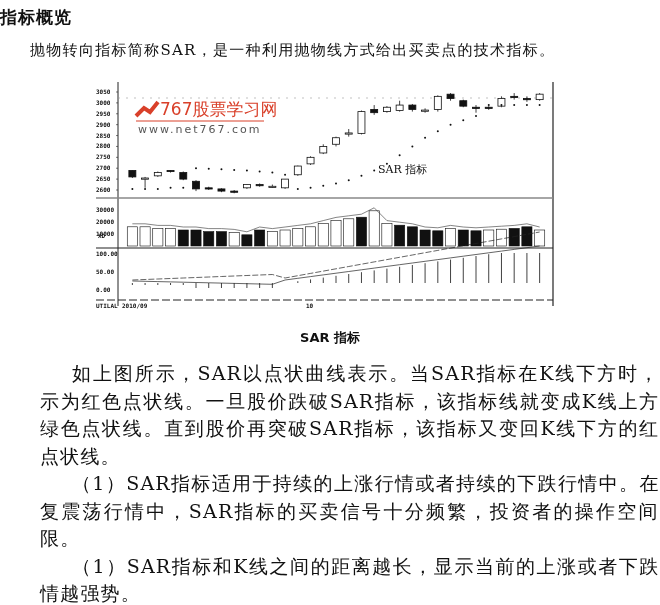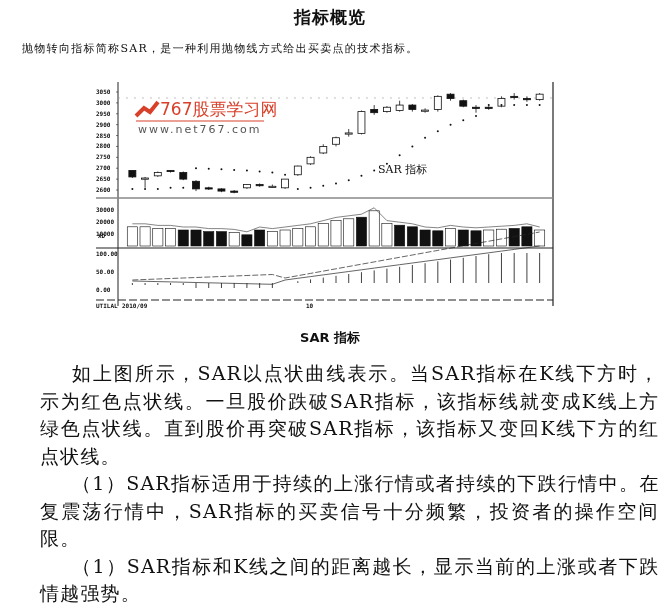--- a/index.html
+++ b/index.html
@@ -1,21 +1,21 @@
 <!DOCTYPE html>
 <html><head>
 <meta charset="utf-8">
 <style>
   html, body { margin:0; padding:0; background:#ffffff; }
   body { width:660px; height:605px; position:relative; overflow:hidden;
          font-family:"DejaVu Serif","Liberation Serif",serif; color:#111; }
-  .title { position:absolute; top:6px; left:0; width:660px; text-align:center;
+  .title { position:absolute; top:6px; left:0; width:660px; 
            font-family:Liberation Mono, monospace; font-weight:bold;
            font-size:17px; letter-spacing:1px; }
-  .intro { position:absolute; top:41px; left:22px; width:620px; font-size:11px;
+  .intro { position:absolute; top:41px; left:30px; width:620px; font-size:15px;
            letter-spacing:1.3px; white-space:nowrap; }
   .chart { position:absolute; left:96px; top:78px; width:460px; height:236px; }
   .caption { position:absolute; top:329px; left:0; width:660px; text-align:center;
              font-family:"DejaVu Sans","Liberation Sans",sans-serif; font-weight:bold; font-size:13px; }
   .body { position:absolute; top:360px; left:8px; width:640px; font-size:19px;
           line-height:27.5px; letter-spacing:1.2px;margin-left:32px; }
   .body p { margin:0; text-align:justify; }
   .indent { text-indent:32px; }
   .axis-txt { font-family:"DejaVu Sans Mono","Liberation Mono",monospace; font-size:6px; fill:#111; font-weight:bold; }
   .wm-logo { font-family:"DejaVu Sans","Liberation Sans",sans-serif; }

